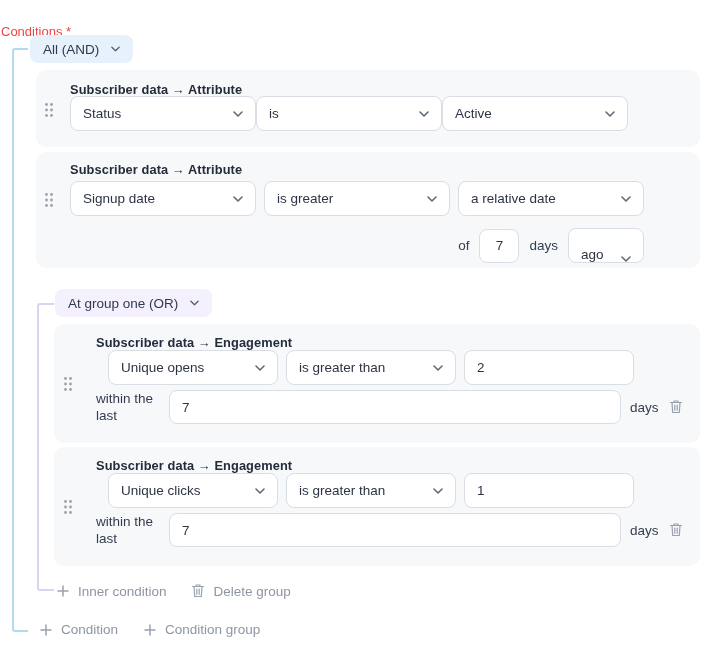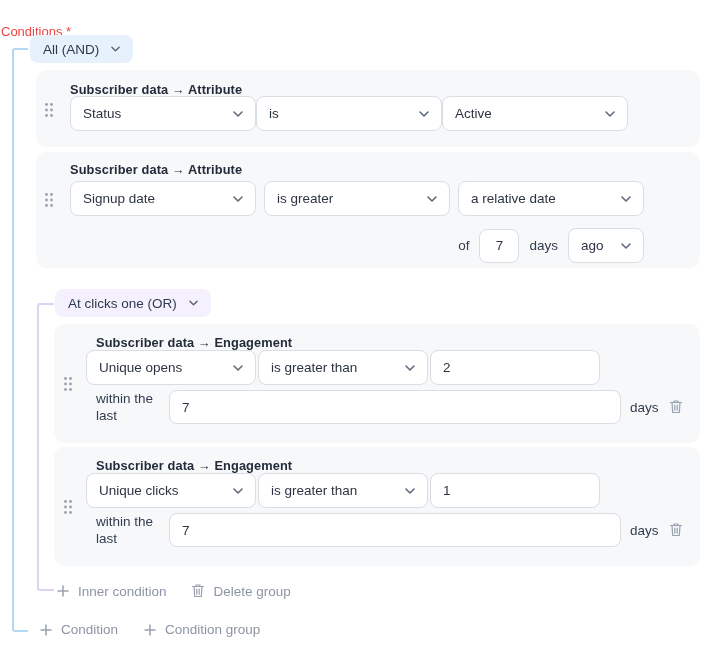--- a/index.html
+++ b/index.html
@@ -46,29 +46,29 @@
   .handle circle { fill:#9aa1ad; }
 
   .src { position:absolute; font-weight:700; font-size:12.8px; color:#232c3b; letter-spacing:.1px; }
   .card-a .src { left:34px; top:12px; }
   .card-b .src { left:34px; top:10px; }
   .card-c .src, .card-d .src { left:42px; top:11px; }
 
   .row { position:absolute; display:flex; align-items:center; }
   .card-a .row1 { left:34px; top:26px; }
   .card-b .row1 { left:34px; top:29px; gap:8px; }
-  .card-c .row1, .card-d .row1 { left:32px; top:26px; gap:2px; }
+  .card-c .row1, .card-d .row1 { left:54px; top:26px; gap:8px; }
   .card-b .row2 { right:56px; top:76px; gap:10px; }
   .card-c .row2, .card-d .row2 { left:42px; top:66px; gap:9px; }
 
   .dd { background:#fff; border:1px solid #d9dde4; border-radius:8px; height:35px;
         display:flex; align-items:center; justify-content:space-between;
         padding:0 12px; color:var(--text-dark); cursor:pointer; }
   .dd .chev path { stroke:#5e6a7a; stroke-width:1.6; fill:none; stroke-linecap:round; stroke-linejoin:round; }
-  .w186 { width:186px; } .w170 { width:170px; } .w76 { width:76px; }
+  .w186 { width:186px; } .w170 { width:170px; } .w76 { width:76px;align-items:flex-end; }
 
   .inp { background:#fff; border:1px solid #d9dde4; border-radius:8px; height:35px;
          padding:0 12px; color:var(--text-dark); font-family:inherit; font-size:13.5px; outline:none; }
   .inp.small { width:40px; height:34px; text-align:center; padding:0 4px; }
   .inp.w170 { width:170px; }
   .inp.wide { width:452px; height:34px; }
 
   .lbl { color:#313c4f; white-space:nowrap; }
   .wrap-lbl { width:64px; line-height:17px; white-space:normal; }
 
@@ -171,21 +171,21 @@
       <div class="dd w76">
         <span>ago</span>
         <svg class="chev" width="10" height="6" viewBox="0 0 10 6">
             <path d="M1 1l4 4 4-4"></path>
           </svg>
       </div>
     </div>
   </div>
 
   <div class="pill or-pill">
-    <span>At clicks one (OR)</span>
+    <span>At group one (OR)</span>
     <svg width="9" height="6" viewBox="0 0 10 6">
         <path d="M1 1l4 4 4-4"></path>
       </svg>
   </div>
 
   <div class="card card-c">
     <span class="handle">
       <svg width="10" height="16" viewBox="0 0 10 16">
           <circle cx="2.5" cy="2.5" r="1.4"></circle>
           <circle cx="7.5" cy="2.5" r="1.4"></circle>

